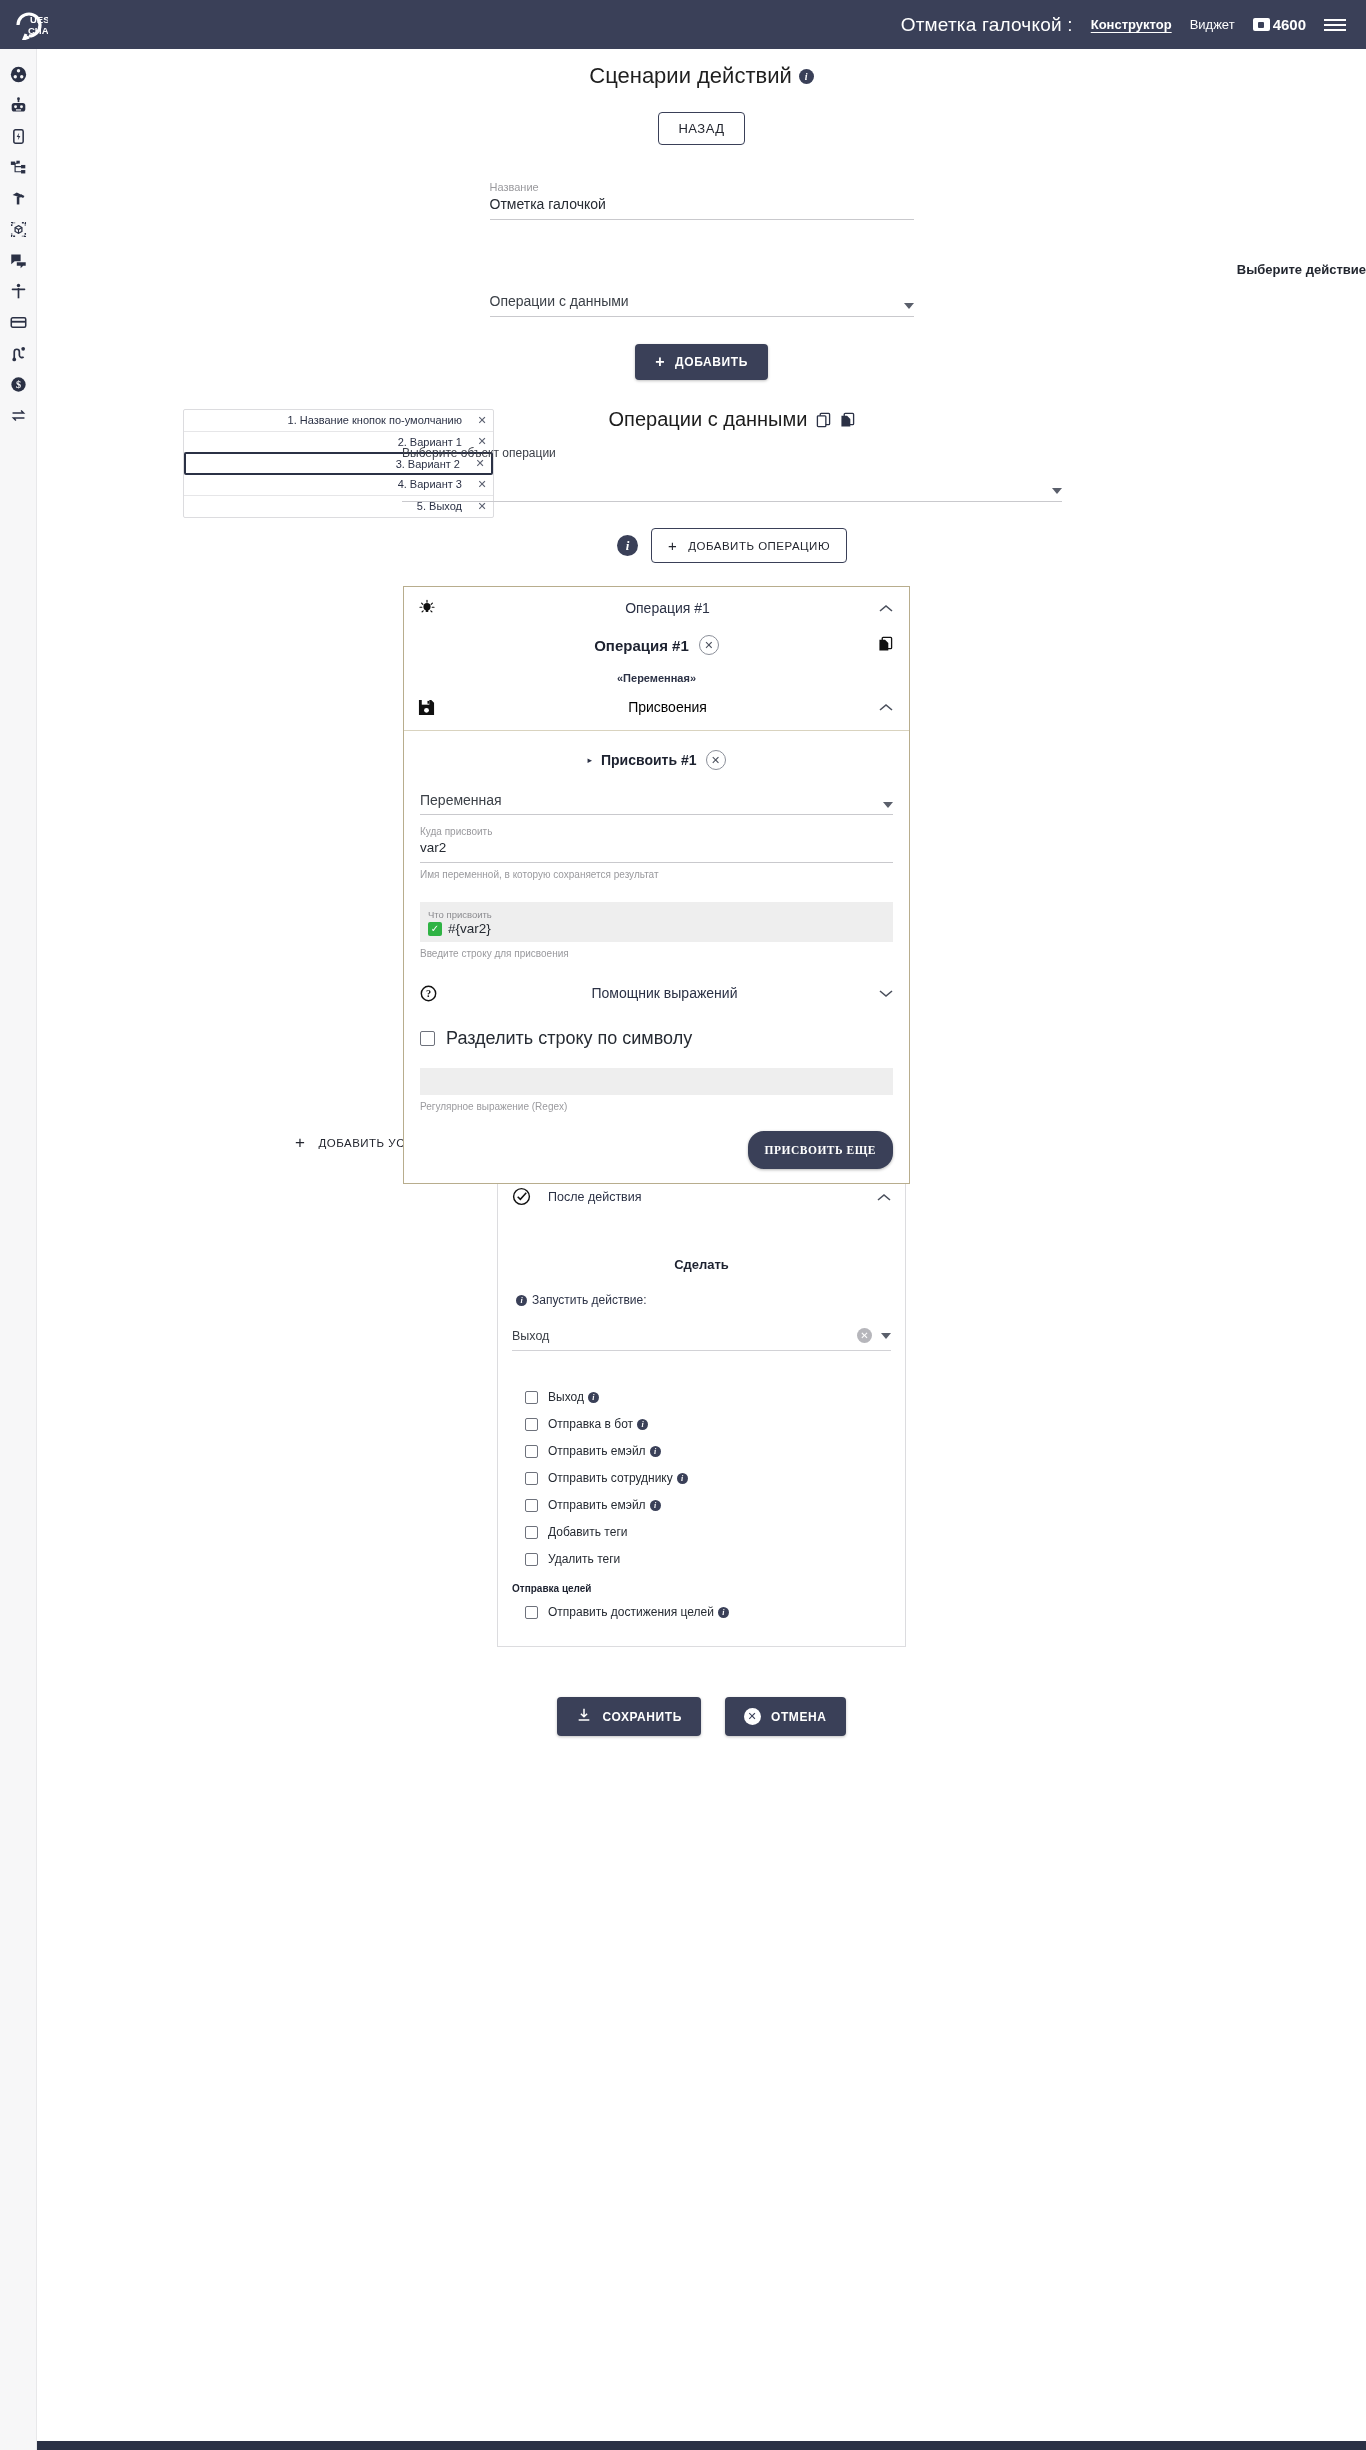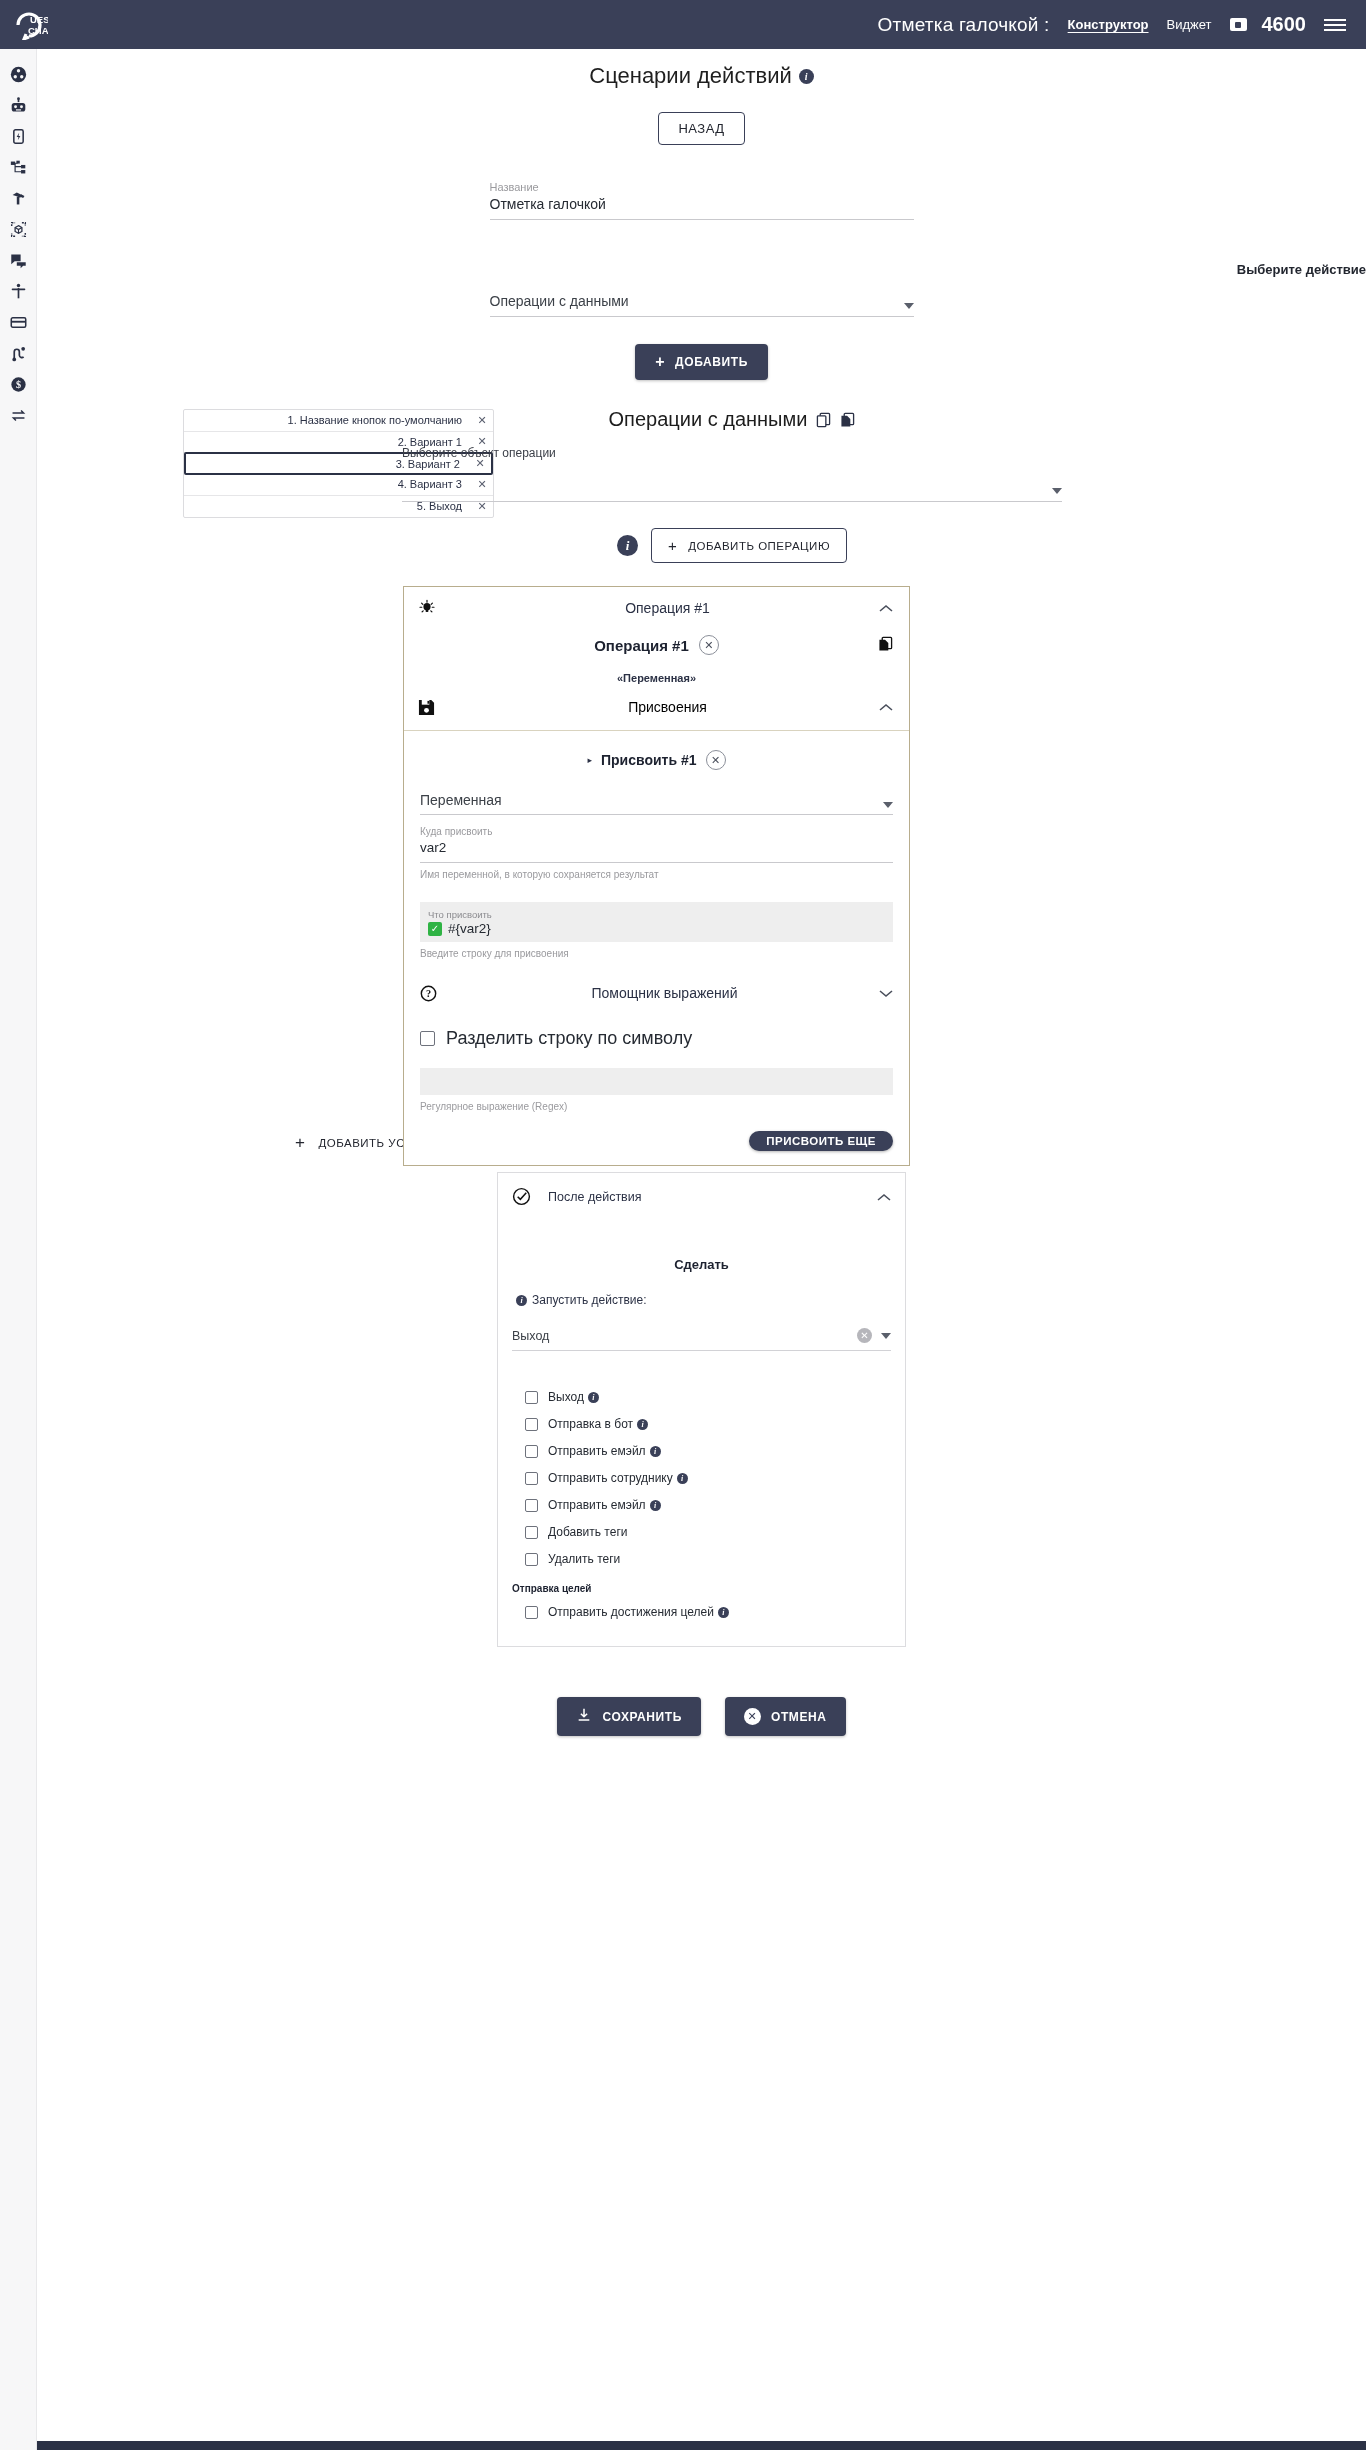--- a/index.html
+++ b/index.html
@@ -28,22 +28,22 @@
     padding-right:20px;
   }
   .brand-title { color:#ffffff; font-size:19px; letter-spacing:.2px; }
   .nav-link {
     color:#ffffff; font-size:13px; font-weight:bold;
     text-decoration:underline; text-underline-offset:3px;
     cursor:pointer;
   }
   .nav-link.plain { font-weight:normal; text-decoration:none; }
   .coin-box {
-    display:flex; align-items:center; gap:15px;
-    color:#ffffff; font-size:20px; font-weight:bold;
+    display:flex; align-items:center; gap:3px;
+    color:#ffffff; font-size:15px; font-weight:bold;
   }
   .coin-ico {
     width:17px; height:13px; background:#ffffff; border-radius:2px;
     display:flex; align-items:center; justify-content:center;
   }
   .coin-ico i { width:6px;height:6px;background:#3a4058;border-radius:1px;display:block; }
   .burger { display:flex; flex-direction:column; gap:3px; cursor:pointer; }
   .burger span { display:block; width:22px; height:2px; background:#ffffff; }
 
   
@@ -247,21 +247,21 @@
     width:15px;height:15px;border:1.5px solid #6e727c;border-radius:2px;
     background:#fff; cursor:pointer; flex:none;
   }
   .cbrow .cl { font-size:18px; color:#262b33; }
 
   .grey-input { background:#eeeeee; height:27px; margin-top:19px; }
   .assign-more { text-align:right; margin-top:19px; }
   .btn-pill {
     background:#3a4058; color:#fff; border:none; border-radius:16px;
     font-size:11.5px; font-weight:bold; letter-spacing:.5px;
-    padding:4px 17px; cursor:pointer; font-family:Liberation Sans, sans-serif;
+    padding:13px 17px; cursor:pointer; font-family:Liberation Serif, serif;
     box-shadow:0 1px 3px rgba(0,0,0,.3);
   }
 
   
   .add-cond {
     display:flex; align-items:center; gap:13px;
     font-size:11.5px; letter-spacing:.5px; color:#23262f;
     margin:24px 0 0 258px; cursor:pointer;
   }
   .add-cond .pl { font-size:17px; }

